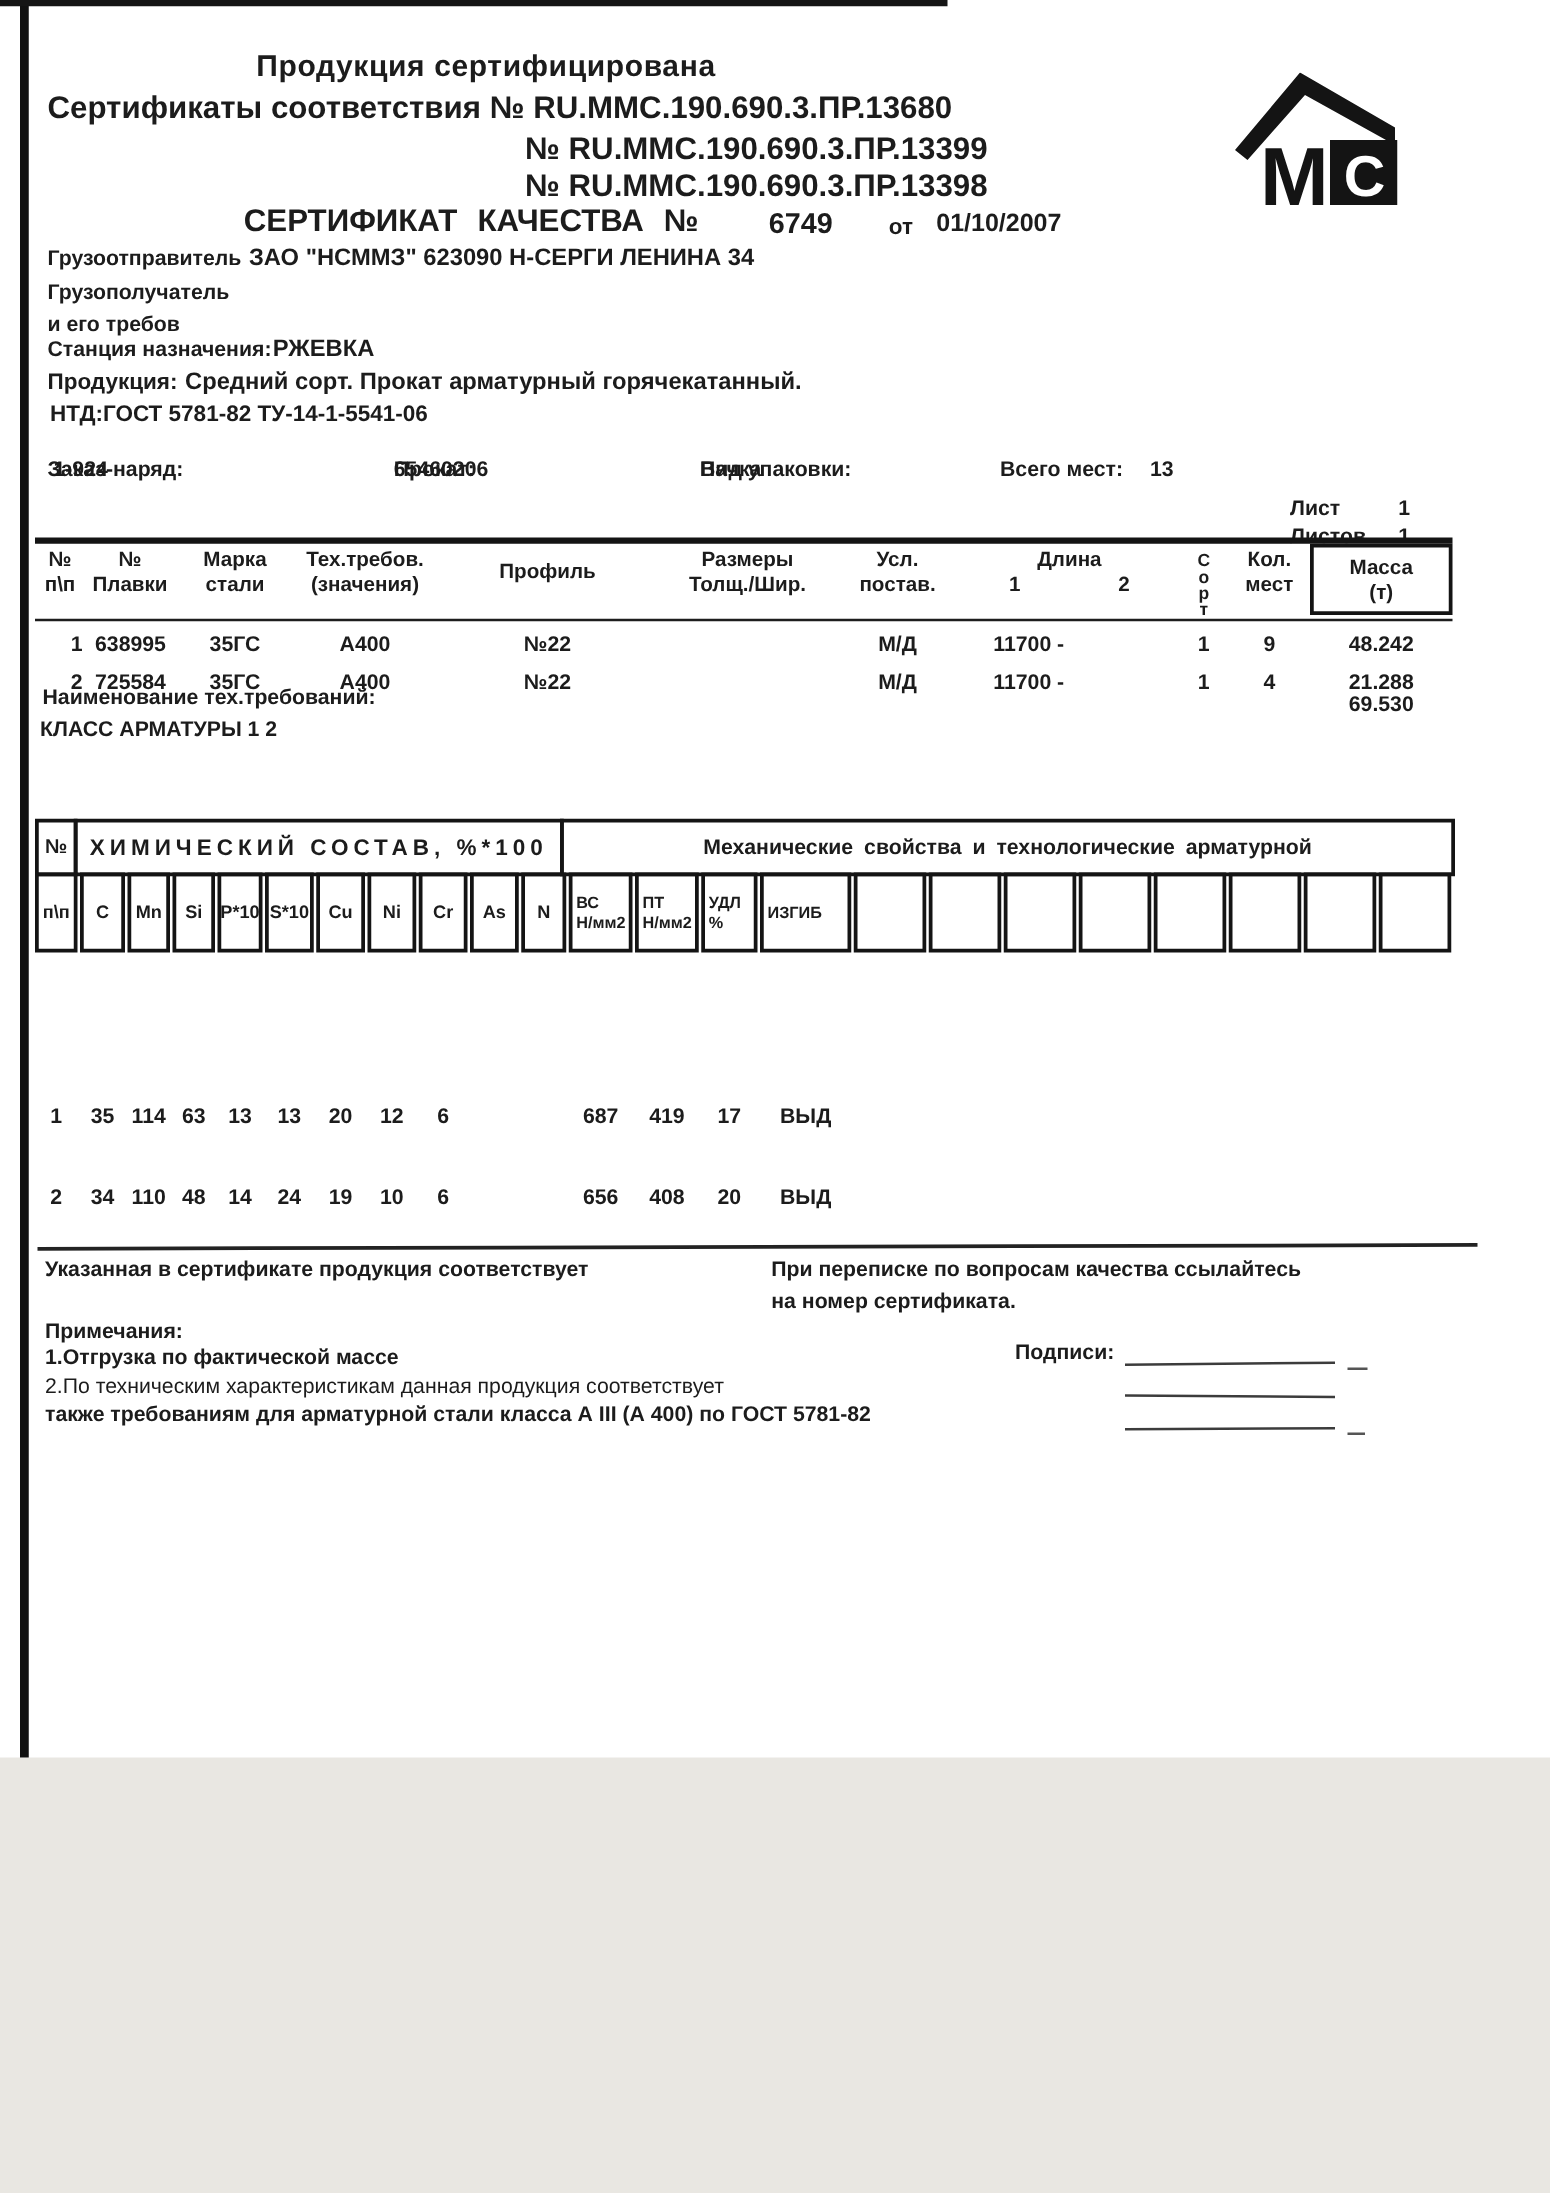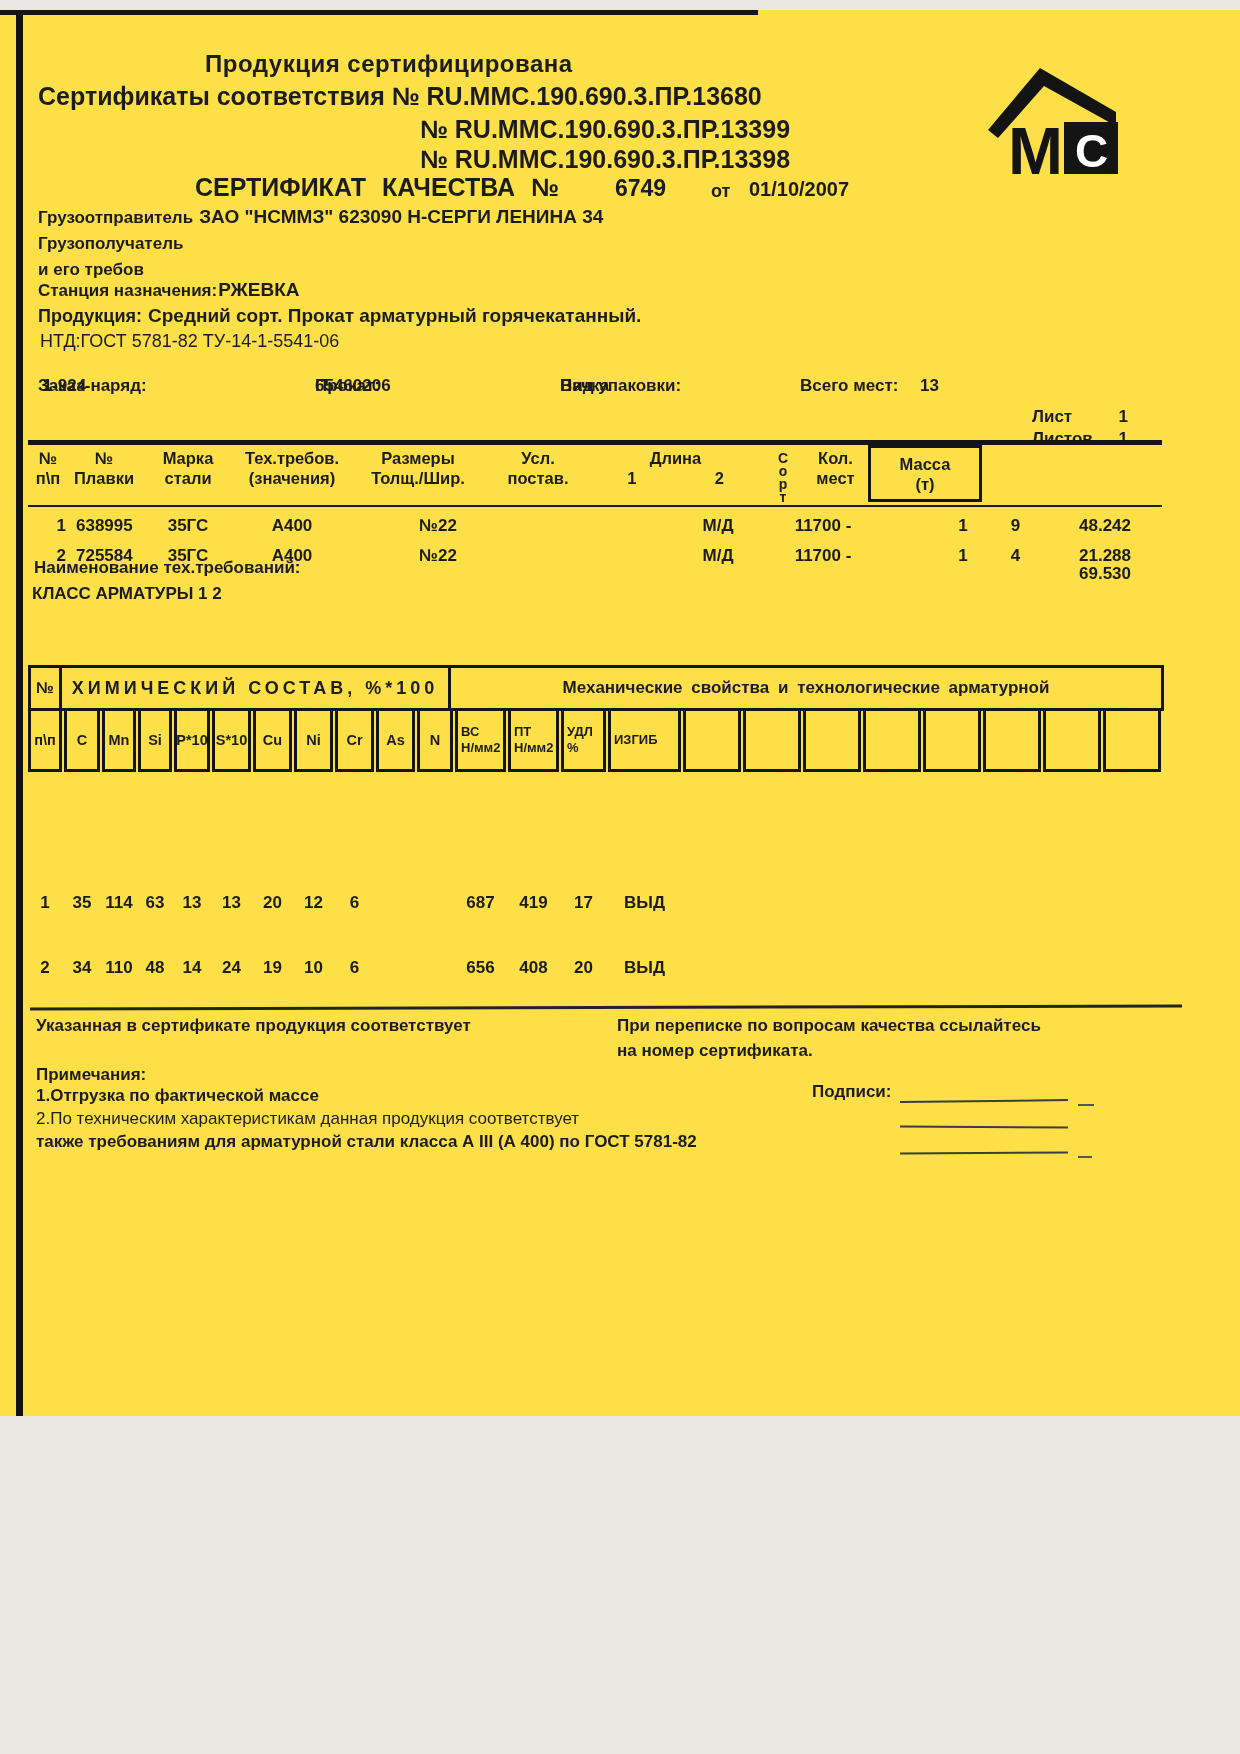--- a/index.html
+++ b/index.html
@@ -1,18 +1,18 @@
 <!DOCTYPE html>
 <html><head>
 <meta charset="utf-8">
 <style>
   html,body{margin:0;padding:0;}
   body{width:1240px;height:1754px;background:#e9e7e2;}
-  .page{position:relative;width:1240px;height:1406px;background:#fde047;
-        font-family:"Liberation Sans",sans-serif;color:#1c1c1c;overflow:hidden;margin-top:10px;}
+  .page{position:relative;width:1240px;height:1406px;background:#ffffff;
+        font-family:"Liberation Sans",sans-serif;color:#1c1c1c;overflow:hidden;}
   .abs{position:absolute;}
   .b{font-weight:bold;}
   
   .edge-left{left:16px;top:0;width:7px;height:1754px;background:#111;}
   .edge-top{left:0;top:0;width:758px;height:5px;background:#151515;}
 
   
   .certified{left:205px;top:40px;font-size:24px;font-weight:bold;letter-spacing:.5px;}
   .conf-line{left:38px;top:72px;font-size:25px;font-weight:bold;}
   .conf-num2{left:420px;top:105px;font-size:25px;font-weight:bold;}
@@ -20,21 +20,21 @@
   .logo{left:988px;top:58px;}
 
   .qc-title{left:195px;top:163px;width:760px;height:34px;}
   .qc-label{position:absolute;left:0;top:0;font-size:25px;font-weight:bold;word-spacing:9px;}
   .qc-number{position:absolute;left:420px;top:2px;font-size:23px;font-weight:bold;}
   .qc-from{position:absolute;left:516px;top:8px;font-size:18px;font-weight:bold;}
   .qc-date{position:absolute;left:554px;top:5px;font-size:20px;font-weight:bold;}
 
   .ship{left:38px;font-size:17px;font-weight:bold;}
   .ship .val{font-size:19px;margin-left:6px;}
-  .ntd{left:40px;top:321px;font-size:18px;font-weight:normal;}
+  .ntd{left:40px;top:321px;font-size:18px;font-weight:bold;}
 
   .order-row{left:0;top:366px;width:1240px;height:24px;font-size:17px;font-weight:bold;}
   .order-row span{position:absolute;white-space:nowrap;}
 
   .sheet-block{left:1032px;top:396px;width:96px;font-size:17px;font-weight:bold;line-height:22px;}
   .sheet-row{display:flex;justify-content:space-between;}
 
   
   .mtable{left:28px;top:430px;width:1134px;height:180px;}
   .mth{display:flex;border-top:5px solid #141414;border-bottom:2px solid #1d1d1d;height:60px;}
@@ -173,20 +173,21 @@
       <span>1</span>
     </div>
   </div>
 
   <div class="abs mtable">
     <div class="mth">
       <div class="mtc0"><span>№</span><br><span>п\п</span></div>
       <div class="mtc1"><span>№</span><br><span>Плавки</span></div>
       <div class="mtc2">Марка стали</div>
       <div class="mtc3"><span>Тех.требов.</span><br><span>(значения)</span></div>
+      <div class="mtc4" style="padding-top:12px;">Профиль</div>
       <div class="mtc5"><span>Размеры</span><br><span>Толщ./Шир.</span></div>
       <div class="mtc6"><span>Усл.</span><br><span>постав.</span></div>
       <div class="mtgrp">
         <div>Длина</div>
         <div class="len-sub">
           <span>1</span>
           <span>2</span>
         </div>
       </div>
       <div class="mtc9"><span class="vert">Сорт</span></div>

